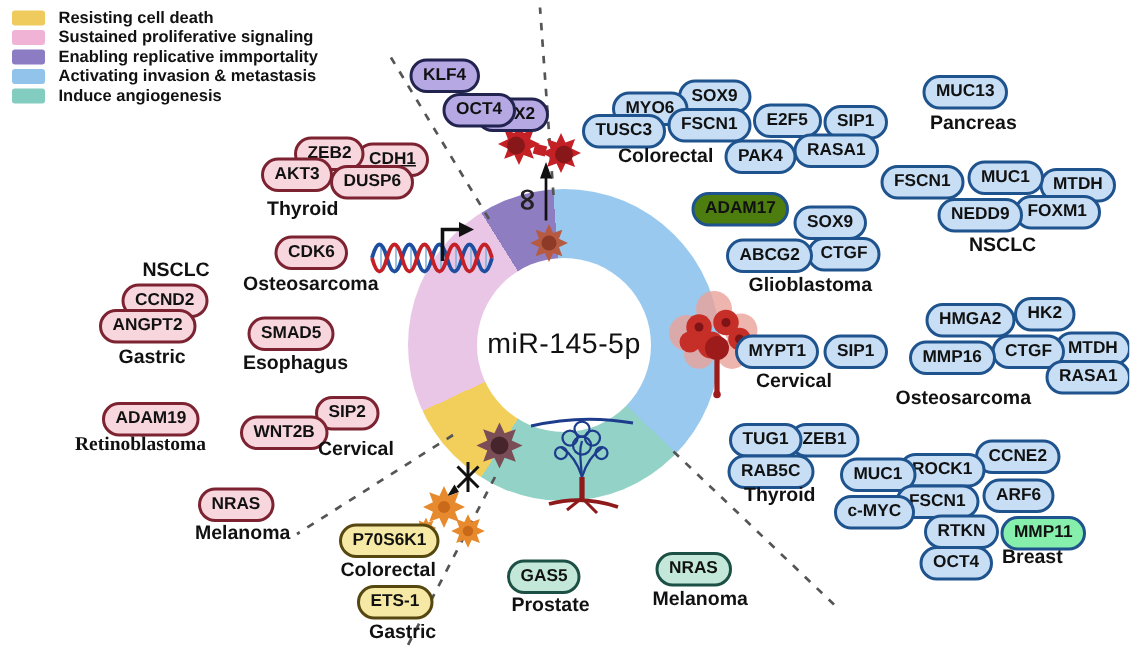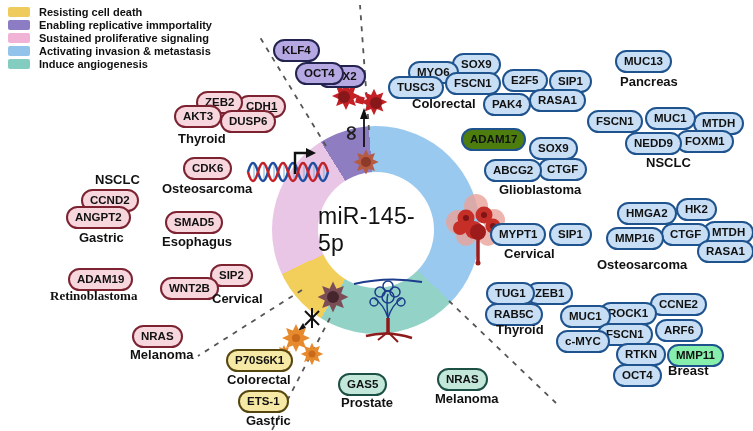--- a/index.html
+++ b/index.html
@@ -1,21 +1,21 @@
 <!DOCTYPE html>
 <html><head>
 <meta charset="utf-8">
 <style>
   html,body{margin:0;padding:0;background:#fff;}
   #stage{position:relative;width:753px;height:431px;background:#ffffff;overflow:hidden;
          font-family:"Liberation Sans",sans-serif;}
   .ring{position:absolute;border-radius:50%;z-index:1;}
   .ring-hole{position:absolute;border-radius:50%;background:#fff;z-index:2;}
   .center-label{position:absolute;display:flex;align-items:center;justify-content:center;
-         font-size:23px;font-weight:500;color:#111;z-index:6;letter-spacing:.3px;}
+         font-size:19px;font-weight:500;color:#111;z-index:6;letter-spacing:.3px;}
   .pill{position:absolute;height:19px;line-height:19px;padding:0 7px;border:2px solid #333;
          border-radius:12px;font-size:11.5px;font-weight:700;color:#111;z-index:10;
          white-space:nowrap;background:#eee;}
   .grp-label{position:absolute;font-size:13px;font-weight:600;color:#111;z-index:10;white-space:nowrap;}
   #legend{position:absolute;left:8px;top:5px;z-index:12;}
   .legend-row{display:flex;align-items:center;height:13px;margin-bottom:0px;}
   .legend-swatch{width:22px;height:10px;border-radius:2px;margin-right:9px;flex:none;}
   .legend-text{font-size:11px;font-weight:700;color:#111;white-space:nowrap;}
   #overlay{position:absolute;left:0;top:0;z-index:5;pointer-events:none;}
 </style>
@@ -23,26 +23,26 @@
 <body>
 
 <div id="stage">
 
   <div id="legend">
       <div class="legend-row">
         <span class="legend-swatch" style="background: rgb(239, 203, 93);"></span>
         <span class="legend-text">Resisting cell death</span>
       </div>
       <div class="legend-row">
+        <span class="legend-swatch" style="background: rgb(240, 179, 214);"></span>
+        <span class="legend-text">Sustained proliferative signaling</span>
+      </div>
+      <div class="legend-row">
         <span class="legend-swatch" style="background: rgb(139, 124, 196);"></span>
         <span class="legend-text">Enabling replicative immportality</span>
-      </div>
-      <div class="legend-row">
-        <span class="legend-swatch" style="background: rgb(240, 179, 214);"></span>
-        <span class="legend-text">Sustained proliferative signaling</span>
       </div>
       <div class="legend-row">
         <span class="legend-swatch" style="background: rgb(146, 195, 235);"></span>
         <span class="legend-text">Activating invasion &amp; metastasis</span>
       </div>
       <div class="legend-row">
         <span class="legend-swatch" style="background: rgb(131, 204, 192);"></span>
         <span class="legend-text">Induce angiogenesis</span>
       </div>
     </div>

